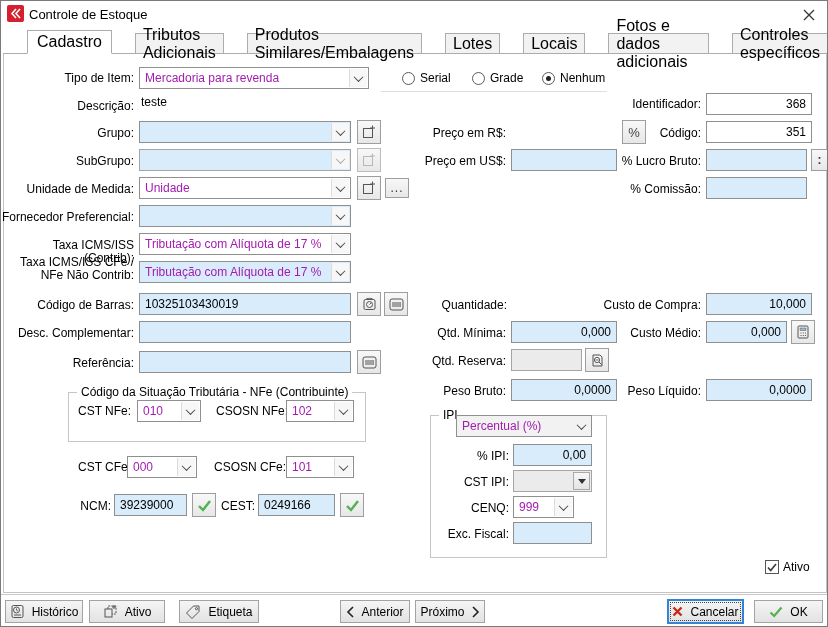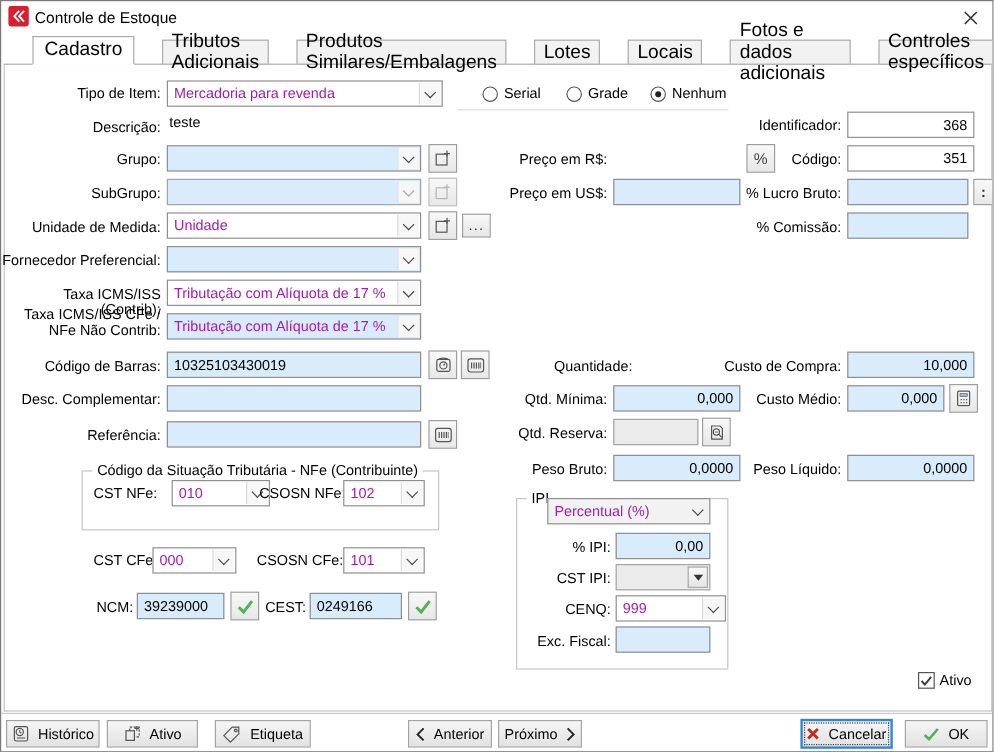--- a/index.html
+++ b/index.html
@@ -201,21 +201,21 @@
         <path d="M4 2.5 C4 1, 11 1, 11 2.5" fill="none" stroke="#555"></path>
       </svg>
   </div>
   <div class="sqbtn z1" style="left:383px;top:291px">
     <svg width="15" height="15" viewBox="0 0 15 15">
         <rect x="1" y="2" width="13" height="11" rx="2" fill="none" stroke="#555"></rect>
         <path d="M4 5 v5 M6 5 v5 M8 5 v5 M10 5 v5" stroke="#555"></path>
         <path d="M11.5 5 v5" stroke="#555" stroke-width="0.6"></path>
       </svg>
   </div>
-  <div class="lbl z1" style="left:426px;width:100px;top:298px">Quantidade:</div>
+  <div class="lbl z1" style="left:406px;width:100px;top:298px">Quantidade:</div>
   <div class="lbl z1" style="left:592px;width:108px;top:298px">Custo de Compra:</div>
   <div class="field blue right z1" style="left:705px;top:292px;width:106px">10,000</div>
 
   <div class="lbl z1" style="left:0px;width:133px;top:326px">Desc. Complementar:</div>
   <div class="field blue z1" style="left:138px;top:320px;width:212px"></div>
   <div class="lbl z1" style="left:405px;width:100px;top:326px">Qtd. Mínima:</div>
   <div class="field blue right z1" style="left:510px;top:320px;width:106px">0,000</div>
   <div class="lbl z1" style="left:600px;width:100px;top:326px">Custo Médio:</div>
   <div class="field blue right z1" style="left:705px;top:320px;width:81px">0,000</div>
   <div class="sqbtn z1" style="left:790px;top:319px">
@@ -248,21 +248,21 @@
 
   <div class="lbl z1" style="left:405px;width:100px;top:384px">Peso Bruto:</div>
   <div class="field blue right z1" style="left:510px;top:378px;width:106px">0,0000</div>
   <div class="lbl z1" style="left:600px;width:100px;top:384px">Peso Líquido:</div>
   <div class="field blue right z1" style="left:705px;top:378px;width:106px">0,0000</div>
 
   <div class="groupbox z1" style="left:67px;top:382px;width:298px;height:50px">
     <span class="legend">Código da Situação Tributária - NFe (Contribuinte)</span>
   </div>
   <div class="llbl z1" style="left:77px;top:404px">CST NFe:</div>
-  <div class="combo z1" style="left:142px;top:399px;width:82px">
+  <div class="combo z1" style="left:136px;top:399px;width:64px">
     <span>010</span>
     <span class="arrow">
         <i class="chev"></i>
       </span>
   </div>
   <div class="llbl z1" style="left:215px;top:404px">CSOSN NFe:</div>
   <div class="combo z1" style="left:285px;top:399px;width:68px">
     <span>102</span>
     <span class="arrow">
         <i class="chev"></i>
@@ -311,21 +311,21 @@
   <div class="lbl z1" style="left:440px;width:68px;top:449px">% IPI:</div>
   <div class="field blue right z1" style="left:512px;top:443px;width:79px">0,00</div>
   <div class="lbl z1" style="left:440px;width:68px;top:475px">CST IPI:</div>
   <div class="field dis z1" style="left:512px;top:469px;width:79px;padding-right:19px">
     <span></span>
     <span class="ddbtn">
         <i class="tri"></i>
       </span>
   </div>
   <div class="lbl z1" style="left:440px;width:68px;top:501px">CENQ:</div>
-  <div class="combo z1" style="left:512px;top:495px;width:92px">
+  <div class="combo z1" style="left:512px;top:495px;width:61px">
     <span>999</span>
     <span class="arrow">
         <i class="chev"></i>
       </span>
   </div>
   <div class="lbl z1" style="left:440px;width:68px;top:527px">Exc. Fiscal:</div>
   <div class="field blue z1" style="left:512px;top:521px;width:79px"></div>
 
   <div class="chk z1" style="left:764px;top:559px">
     <span class="box">

